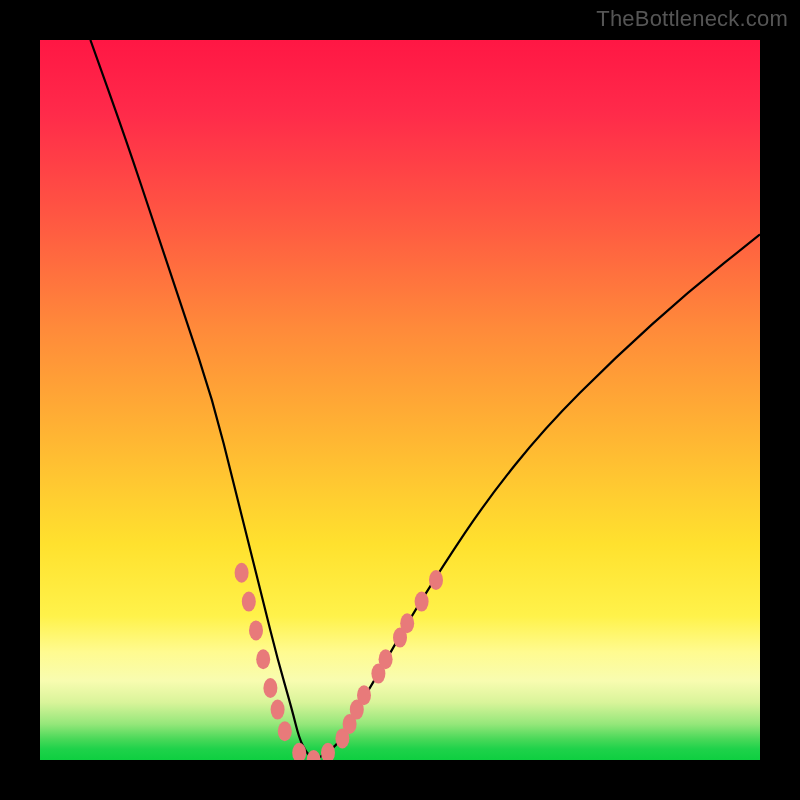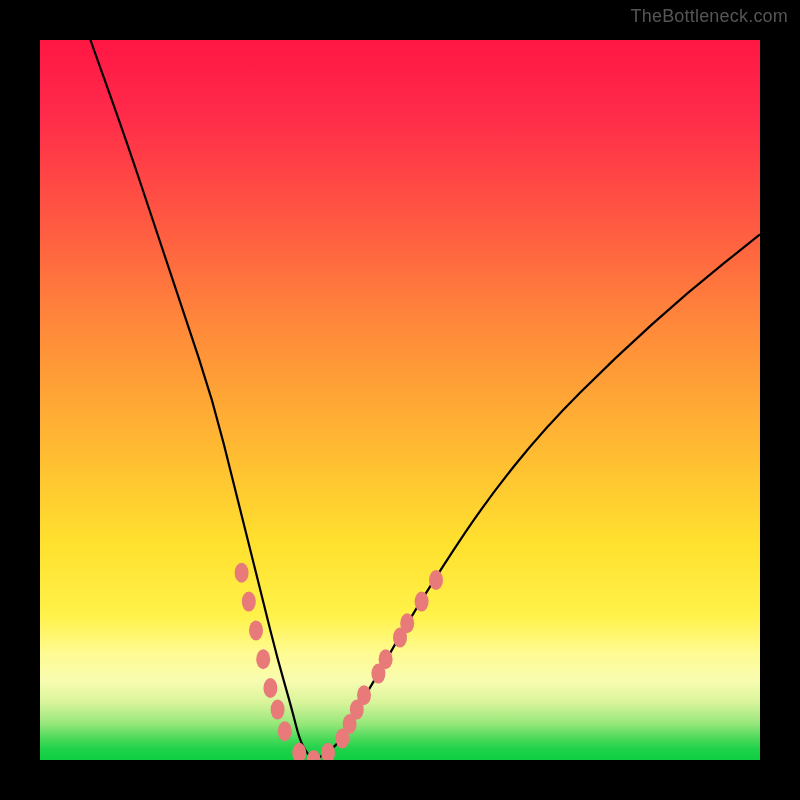--- a/index.html
+++ b/index.html
@@ -40,21 +40,21 @@
       #4cd95a 97%,
       #1ed24a 98.5%,
       #0ecf40 100%
     );
   }
   .watermark {
     position: absolute;
     top: 6px;
     right: 12px;
     color: #555;
-    font-size: 18px;
+    font-size: 22px;
     font-weight: 500;
     letter-spacing: 0.2px;
     user-select: none;
   }
   svg.curve {
     position: absolute;
     left: 0;
     top: 0;
     width: 720px;
     height: 720px;

